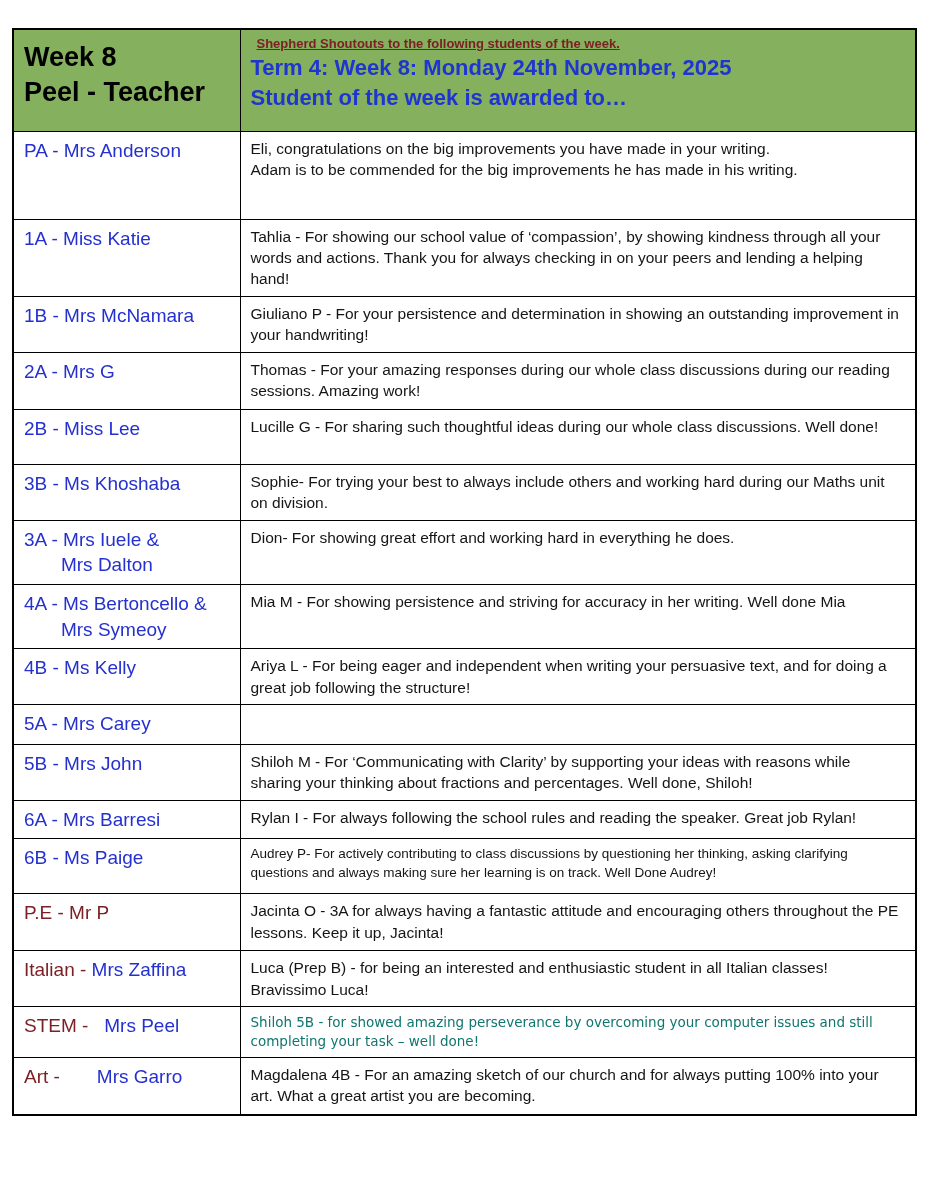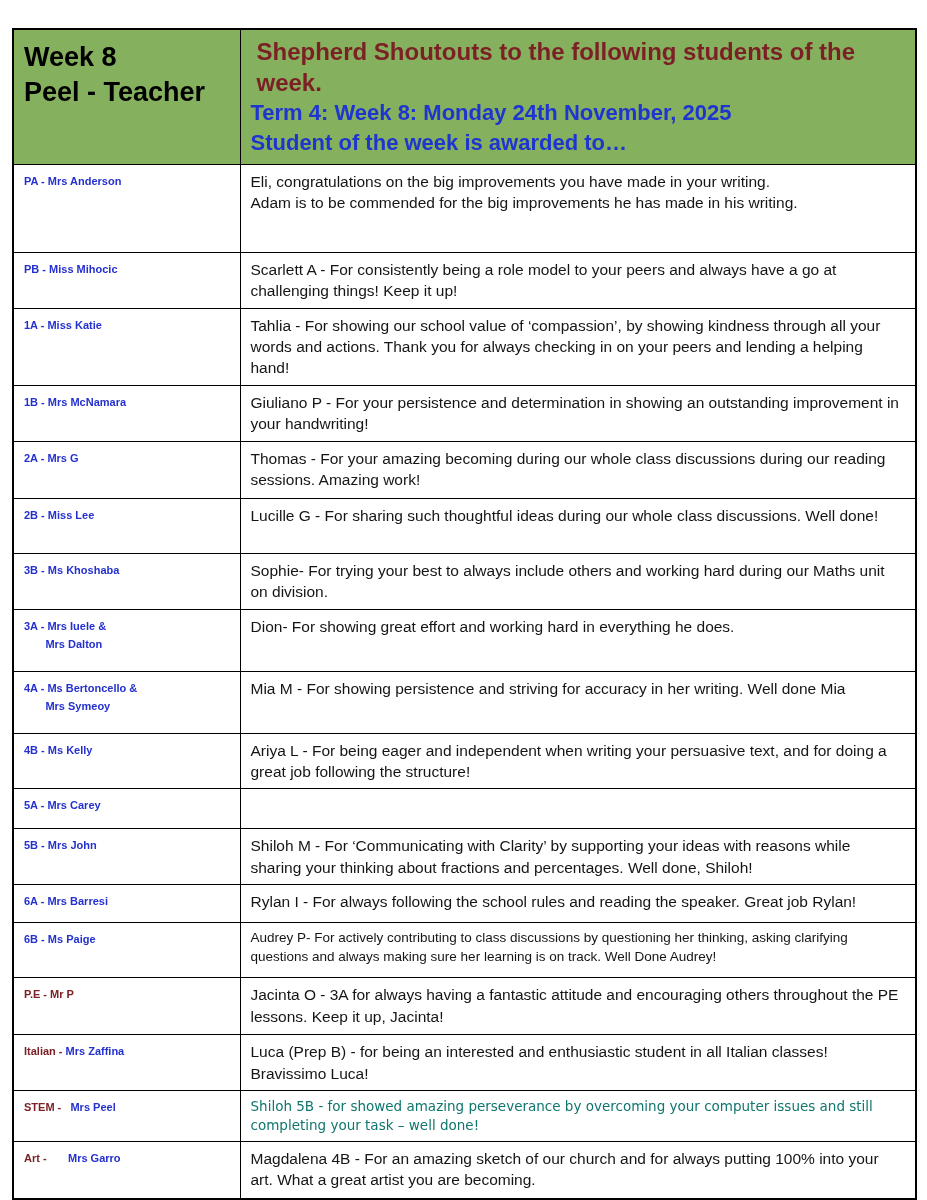--- a/index.html
+++ b/index.html
@@ -37,38 +37,39 @@
   .hdr-left {
     font-size: 27px;
     font-weight: bold;
     color: #000;
     line-height: 1.3;
     padding-top: 4px;
   }
   .hdr-title {
     color: var(--maroon, #7b2125);
     font-weight: bold;
-    font-size: 24px;
+    font-size: 13px;
     line-height: 1.3;
     padding-left: 6px;
+    text-decoration: underline;
   }
   .hdr-date, .hdr-awarded {
     color: var(--header-blue, #1f35cf);
     font-weight: bold;
     font-size: 22px;
     line-height: 1.35;
   }
 
   
   td.cls {
     padding-top: 10px;
   }
   td.cls .lbl {
-    font-size: 11px;
-    font-weight: bold;
+    font-size: 19px;
+    font-weight: normal;
     line-height: 1.35;
     white-space: pre-wrap;
   }
   td.cls .lbl.maroon { color: var(--maroon, #7b2125); }
   td.cls .lbl.blue   { color: var(--blue, #2430cf); }
 
   
   td.shout {
     font-size: 15.5px;
     color: #151515;
@@ -109,38 +110,34 @@
         <div class="hdr-awarded">Student of the week is awarded to…</div>
       </td>
     </tr>
 
     <tr style="height:88px;">
       <td class="cls"><span class="lbl maroon"></span><span class="lbl blue">PA - Mrs Anderson</span></td>
       <td class="shout"><span class="shout-text">Eli, congratulations on the big improvements you have made in your writing.
 Adam is to be commended for the big improvements he has made in his writing.</span></td>
     </tr>
 
-    <tr style="height:52px;">
-      <td class="cls"><span class="lbl maroon"></span><span class="lbl blue">PB - Miss Mihocic</span></td>
-      <td class="shout"><span class="shout-text">Scarlett A - For consistently being a role model to your peers and always have a go at challenging things! Keep it up!</span></td>
-    </tr>
 
     <tr style="height:76px;">
       <td class="cls"><span class="lbl maroon"></span><span class="lbl blue">1A - Miss Katie</span></td>
       <td class="shout"><span class="shout-text">Tahlia - For showing our school value of ‘compassion’, by showing kindness through all your words and actions. Thank you for always checking in on your peers and lending a helping hand!</span></td>
     </tr>
 
     <tr style="height:56px;">
       <td class="cls"><span class="lbl maroon"></span><span class="lbl blue">1B - Mrs McNamara</span></td>
       <td class="shout"><span class="shout-text">Giuliano P - For your persistence and determination in showing an outstanding improvement in your handwriting!</span></td>
     </tr>
 
     <tr style="height:57px;">
       <td class="cls"><span class="lbl maroon"></span><span class="lbl blue">2A - Mrs G</span></td>
-      <td class="shout"><span class="shout-text">Thomas - For your amazing becoming during our whole class discussions during our reading sessions. Amazing work!</span></td>
+      <td class="shout"><span class="shout-text">Thomas - For your amazing responses during our whole class discussions during our reading sessions. Amazing work!</span></td>
     </tr>
 
     <tr style="height:55px;">
       <td class="cls"><span class="lbl maroon"></span><span class="lbl blue">2B - Miss Lee</span></td>
       <td class="shout"><span class="shout-text">Lucille G - For sharing such thoughtful ideas during our whole class discussions. Well done!</span></td>
     </tr>
 
     <tr style="height:56px;">
       <td class="cls"><span class="lbl maroon"></span><span class="lbl blue">3B - Ms Khoshaba</span></td>
       <td class="shout"><span class="shout-text">Sophie- For trying your best to always include others and working hard during our Maths unit on division.</span></td>

